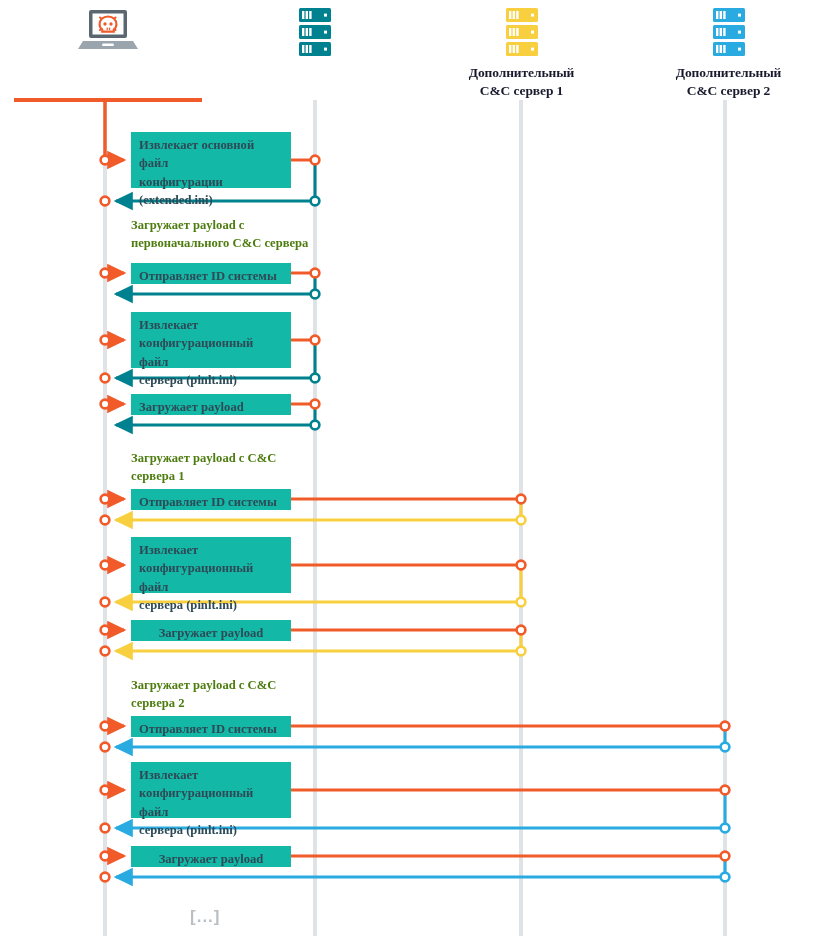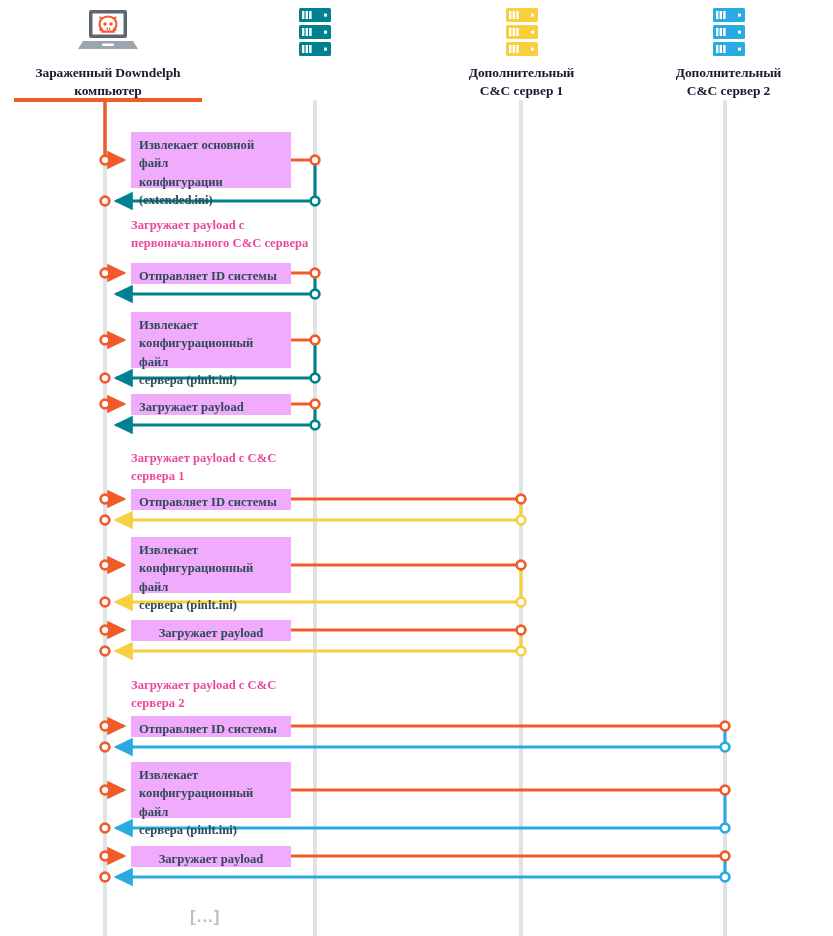--- a/index.html
+++ b/index.html
@@ -20,29 +20,29 @@
   .actor .bar{position:absolute;height:4px;border-radius:0;}
 
   
   .lifeline{position:absolute;width:4px;background:#dfe3e5;}
 
   
   #wires{position:absolute;left:0;top:0;width:833px;height:936px;pointer-events:none;}
 
   
   .msgbox{
-    position:absolute;background:#f0abfc;color:#2d4a56;
+    position:absolute;background:#14b8a6;color:#2d4a56;
     font-size:12.6px;font-weight:bold;line-height:1.45;
     padding:4px 8px;box-sizing:border-box;
   }
   .msgbox.center{text-align:center;}
 
   
   .note{
-    position:absolute;color:#ec4899;font-size:12.6px;font-weight:bold;
+    position:absolute;color:#4d7c0f;font-size:12.6px;font-weight:bold;
     line-height:1.45;white-space:pre-line;
   }
 
   
   .ellipsis{
     position:absolute;color:#b9bfc4;font-size:17px;font-weight:bold;
     letter-spacing:1px;font-family:"Liberation Sans", sans-serif;
   }
 </style>
 </head>
@@ -66,24 +66,20 @@
         <g fill="none" stroke="#f15a29" stroke-width="2.1" stroke-linecap="round">
           <line x1="23" y1="10.5" x2="38.5" y2="23"></line>
           <line x1="38.5" y1="10.5" x2="23" y2="23"></line>
         </g>
         <path d="M31 9.5 c-5.2 0 -8.4 3.4 -8.4 7.8 c0 2.6 1.2 4.3 2.6 5.2 l0 2.1 l11.6 0 l0 -2.1 c1.4 -0.9 2.6 -2.6 2.6 -5.2 c0 -4.4 -3.2 -7.8 -8.4 -7.8 Z" fill="#ffffff" stroke="#f15a29" stroke-width="2.1"></path>
         <circle cx="28" cy="17" r="1.7" fill="#f15a29"></circle>
         <circle cx="34" cy="17" r="1.7" fill="#f15a29"></circle>
         <rect x="29.6" y="20.6" width="1.3" height="2.4" fill="#f15a29"></rect>
         <rect x="31.9" y="20.6" width="1.3" height="2.4" fill="#f15a29"></rect>
       </svg>
-    </div>
-    <div class="title">
-      <span>Зараженный Downdelph</span><br>
-      <span>компьютер</span>
     </div>
   </div>
   <div class="actor" style="position:absolute;left:0;top:0;">
     <div class="bar" style="left:14px;top:98px;width:188px;background:#f15a29;"></div>
   </div>
 
   <div class="actor" style="left:224px;top:4px;width:182px;">
     <div class="icon">
       <svg width="50" height="52" viewBox="0 0 50 52">
         <g fill="#00818f">

